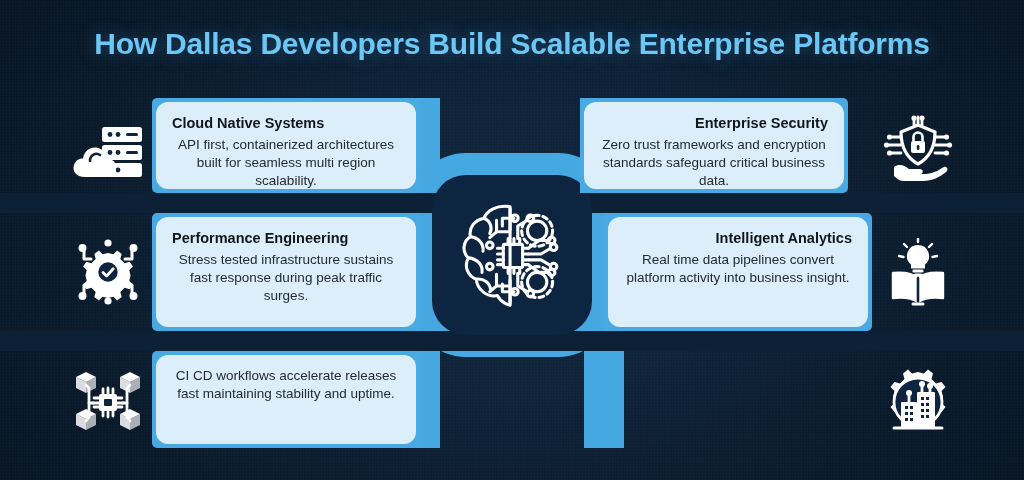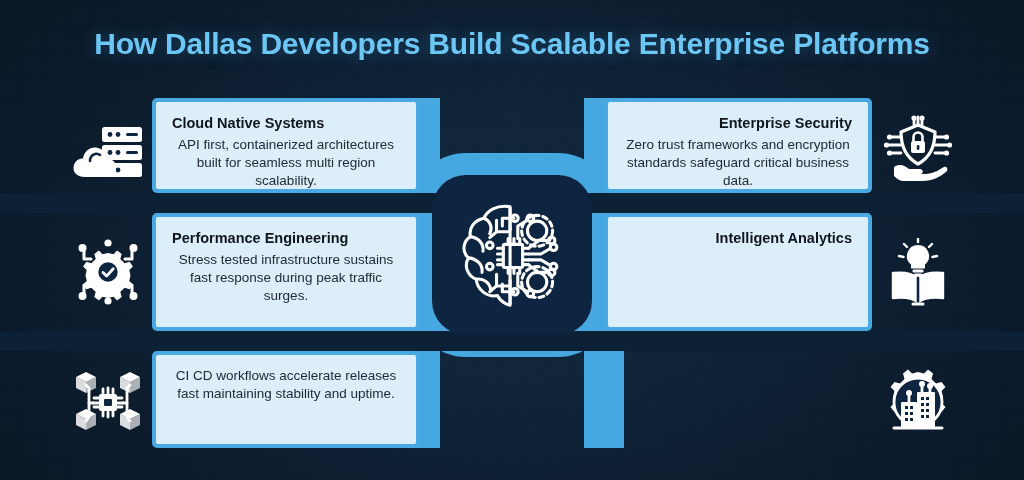--- a/index.html
+++ b/index.html
@@ -84,21 +84,21 @@
   .card {
     position:absolute;
     background:#49a9e2;
     border-radius:5px;
     padding:4px;
     z-index:6;
   }
   .card-inner {
     width:100%; height:100%;
     background:#dceefa;
-    border-radius:2px;
+    border-radius:12px;
     padding:12px 16px 10px 16px;
     display:flex;
     flex-direction:column;
   }
   .card-title {
     font-size:14.5px;
     font-weight:bold;
     color:#11161c;
     margin-bottom:3px;
     line-height:1.3;
@@ -108,21 +108,21 @@
     color:#222b33;
     line-height:1.33;
     text-align:center;
   }
   .card.left  .card-inner { text-align:left; }
   .card.right .card-inner { text-align:right; }
 
   .c-l1 { left:152px; top:98px;  width:268px; height:95px; }
   .c-l2 { left:152px; top:213px; width:268px; height:118px; }
   .c-l3 { left:152px; top:351px; width:268px; height:97px; }
-  .c-r1 { left:604px; top:98px;  width:268px; height:95px; }
+  .c-r1 { left:580px; top:98px;  width:268px; height:95px; }
   .c-r2 { left:604px; top:213px; width:268px; height:118px; }
   .c-r3 { left:604px; top:351px; width:268px; height:97px; }
 
   
   .c-l1, .c-l2, .c-l3 { border-top-right-radius:0; border-bottom-right-radius:0; }
   .c-r1, .c-r2, .c-r3 { border-top-left-radius:0; border-bottom-left-radius:0; }
 
   
   .side-icon {
     position:absolute;
@@ -231,20 +231,21 @@
   <div class="card right c-r1">
     <div class="card-inner">
       <div class="card-title">Enterprise Security</div>
       <div class="card-body">Zero trust frameworks and encryption standards safeguard critical business data.</div>
     </div>
   </div>
 
   <div class="card right c-r2">
     <div class="card-inner">
       <div class="card-title">Intelligent Analytics</div>
+      <div class="card-body">Real time data pipelines convert platform activity into business insight.</div>
     </div>
   </div>
 
 
   <div class="side-icon i-l1">
     <svg width="74" height="62" viewBox="0 0 74 62" fill="#ffffff">
       <rect x="31" y="8" width="40" height="15" rx="2.5"></rect>
       <rect x="31" y="26" width="40" height="15" rx="2.5"></rect>
       <rect x="31" y="44" width="40" height="14" rx="2.5"></rect>
       <circle cx="39" cy="15.5" r="2.4" fill="#0d2540"></circle>

